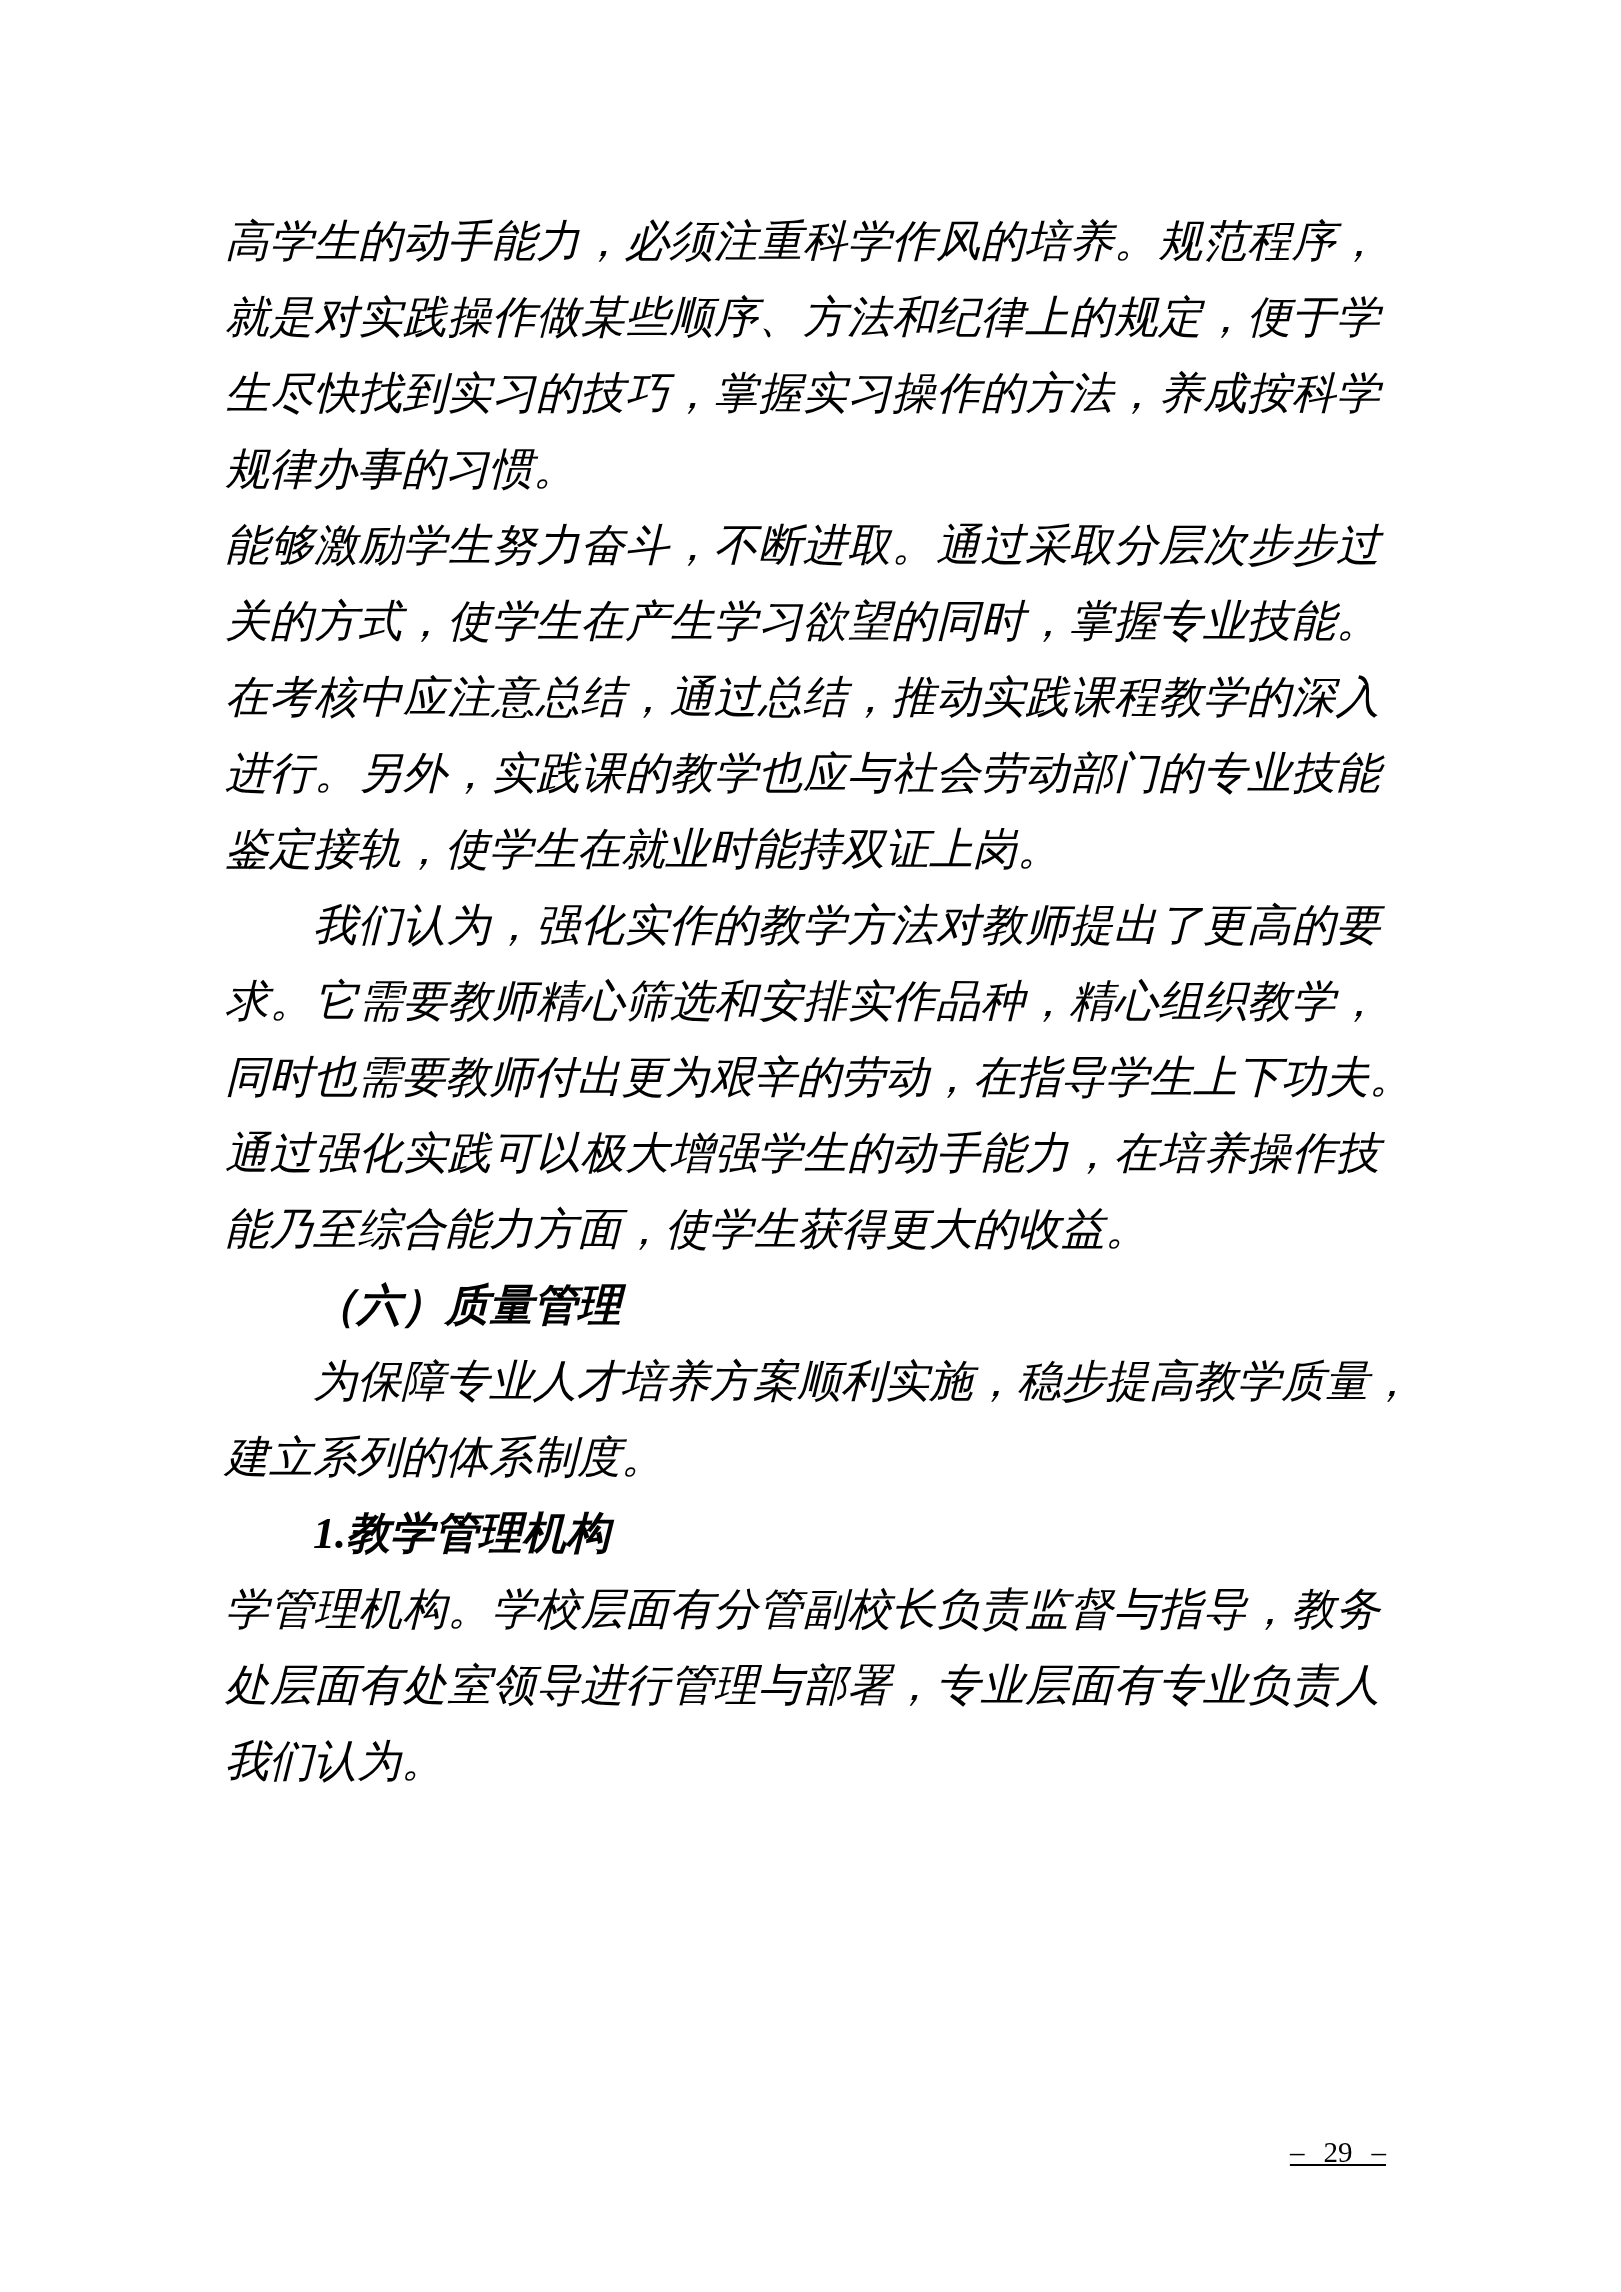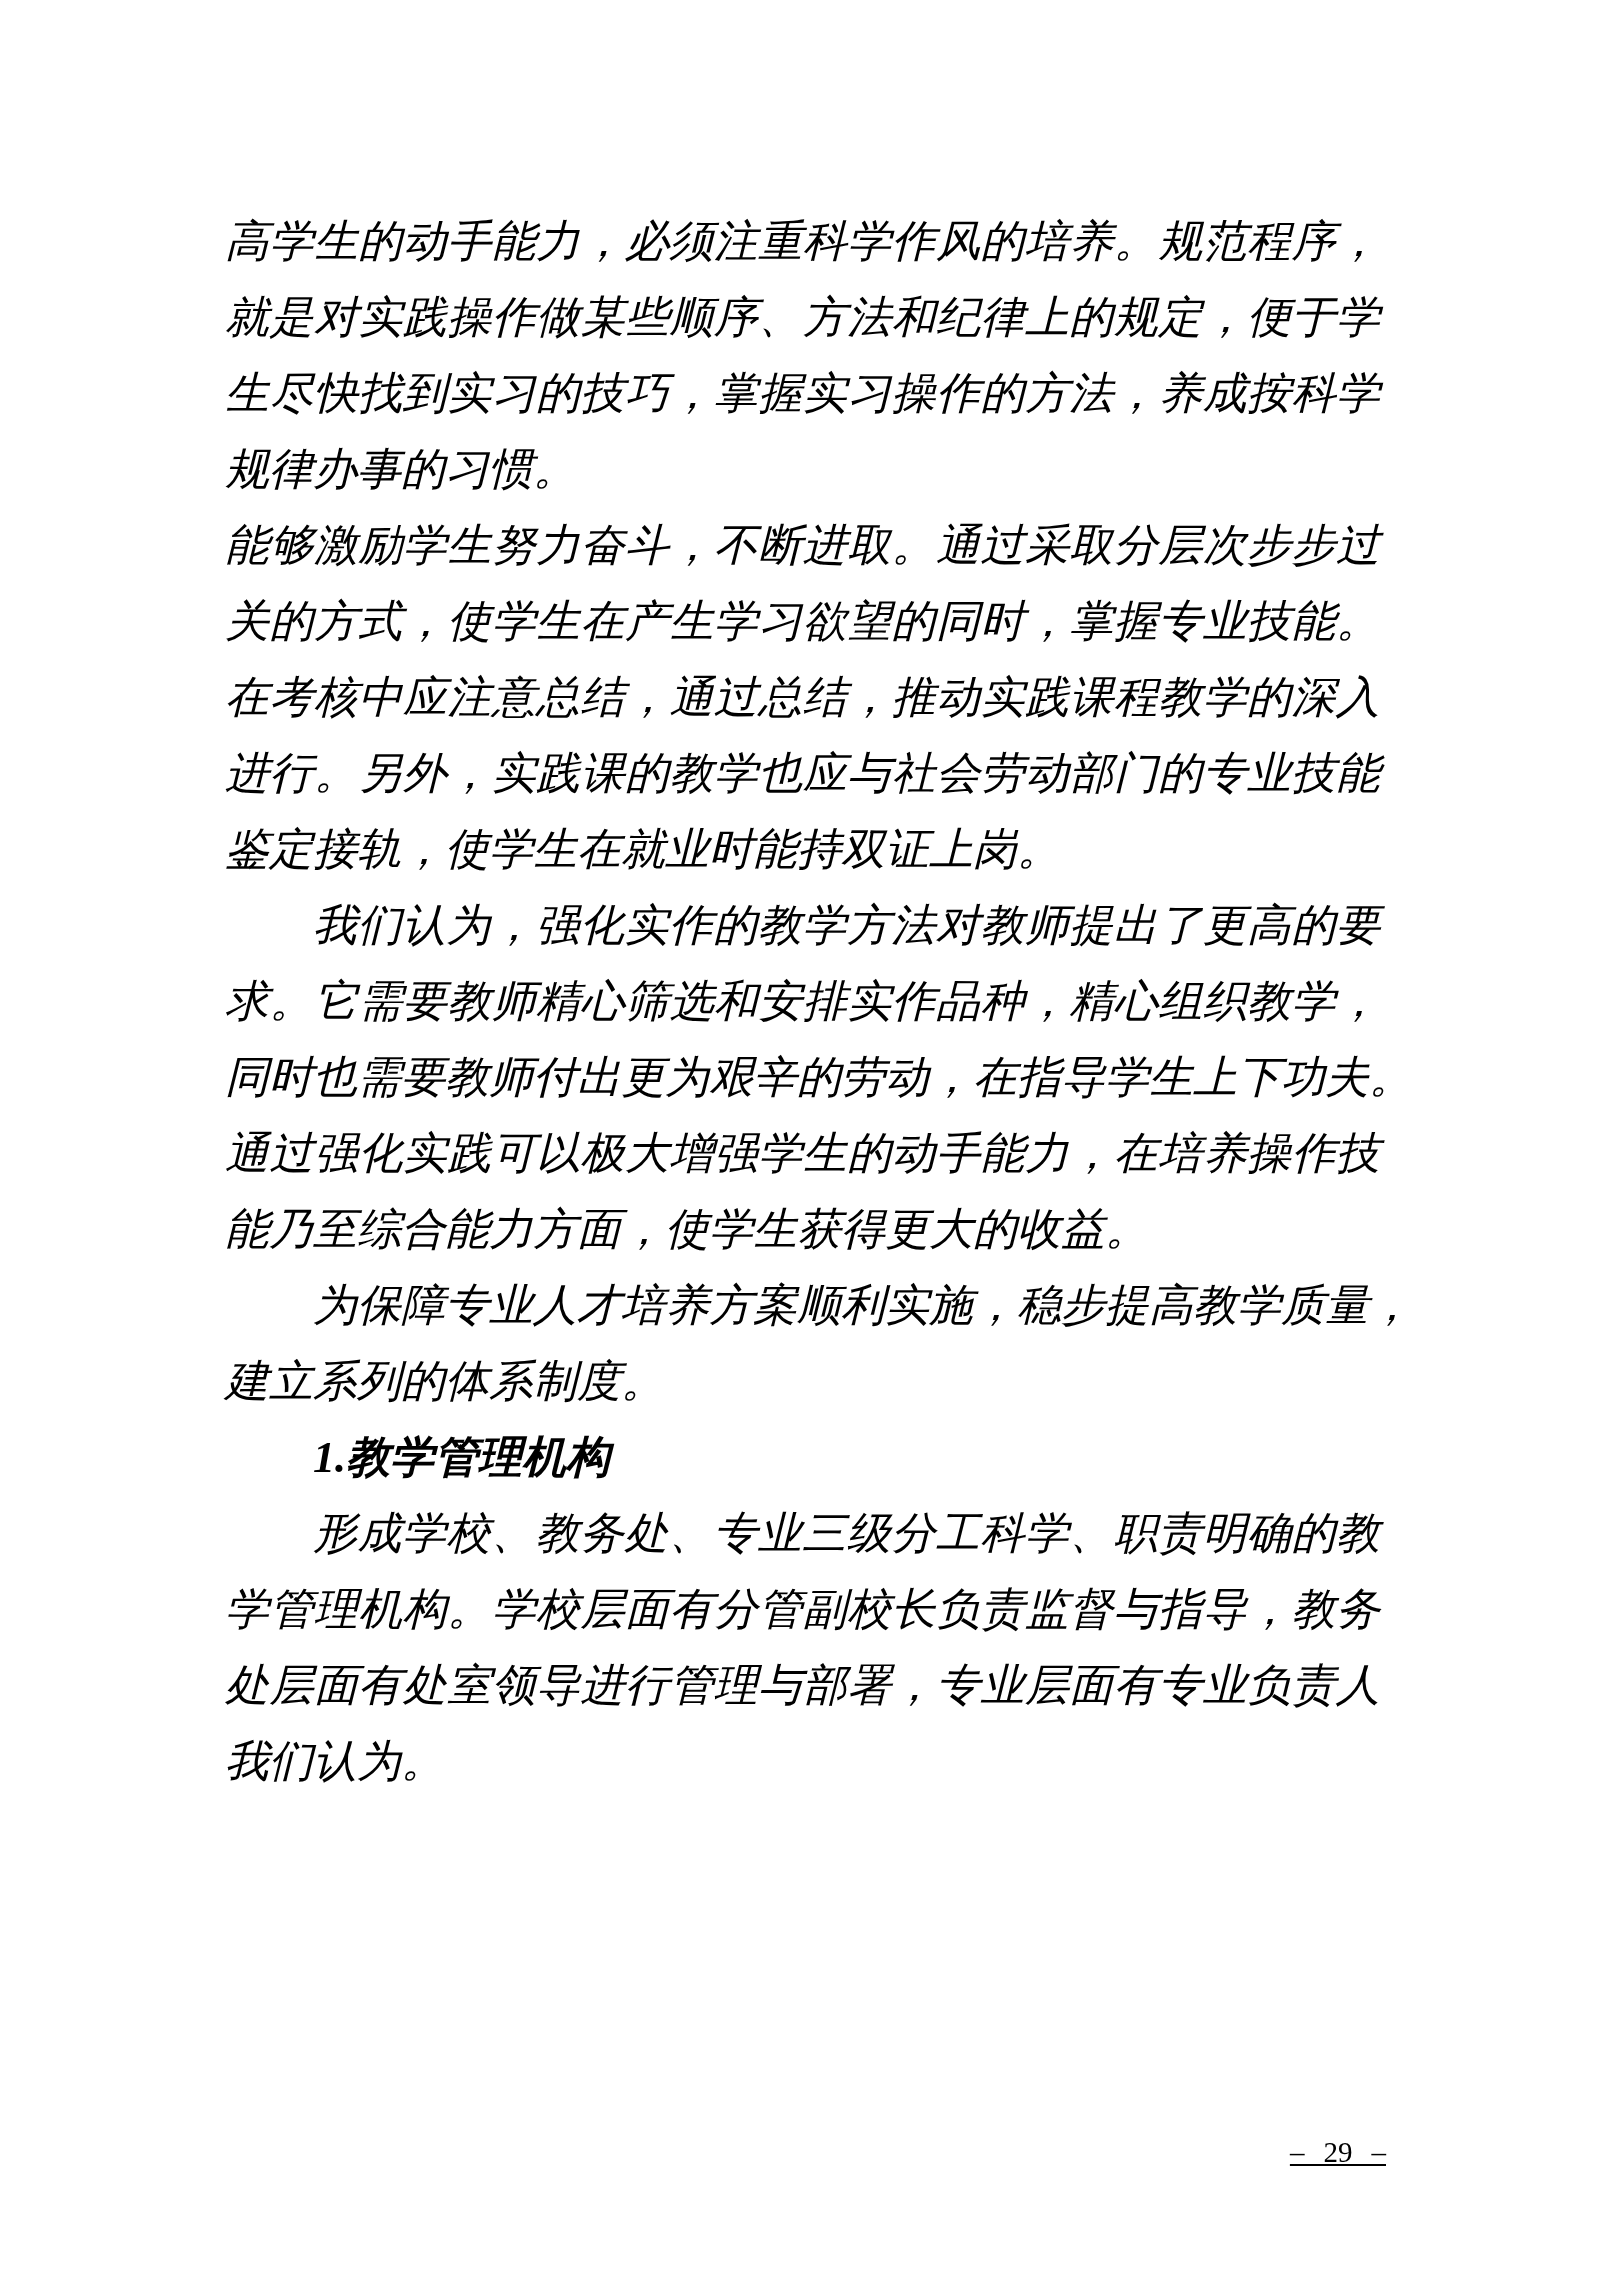--- a/index.html
+++ b/index.html
@@ -78,29 +78,31 @@
         <div class="line">进行。另外，实践课的教学也应与社会劳动部门的专业技能</div>
         <div class="line last">鉴定接轨，使学生在就业时能持双证上岗。</div>
       </div>
       <div class="paragraph">
         <div class="line indent">我们认为，强化实作的教学方法对教师提出了更高的要</div>
         <div class="line">求。它需要教师精心筛选和安排实作品种，精心组织教学，</div>
         <div class="line">同时也需要教师付出更为艰辛的劳动，在指导学生上下功夫。</div>
         <div class="line">通过强化实践可以极大增强学生的动手能力，在培养操作技</div>
         <div class="line last">能乃至综合能力方面，使学生获得更大的收益。</div>
       </div>
+      <div class="paragraph heading">
+        <div class="line indent last">（六）质量管理</div>
+      </div>
       <div class="paragraph">
         <div class="line indent">为保障专业人才培养方案顺利实施，稳步提高教学质量，</div>
         <div class="line last">建立系列的体系制度。</div>
       </div>
       <div class="paragraph heading">
         <div class="line indent last">1.教学管理机构</div>
       </div>
       <div class="paragraph">
-        <div class="line indent">形成学校、教务处、专业三级分工科学、职责明确的教</div>
         <div class="line">学管理机构。学校层面有分管副校长负责监督与指导，教务</div>
         <div class="line">处层面有处室领导进行管理与部署，专业层面有专业负责人</div>
         <div class="line last">我们认为。</div>
       </div>
     </div>
   <div class="footer">
     <span>– 29 –</span>
   </div>
 </div>
 

